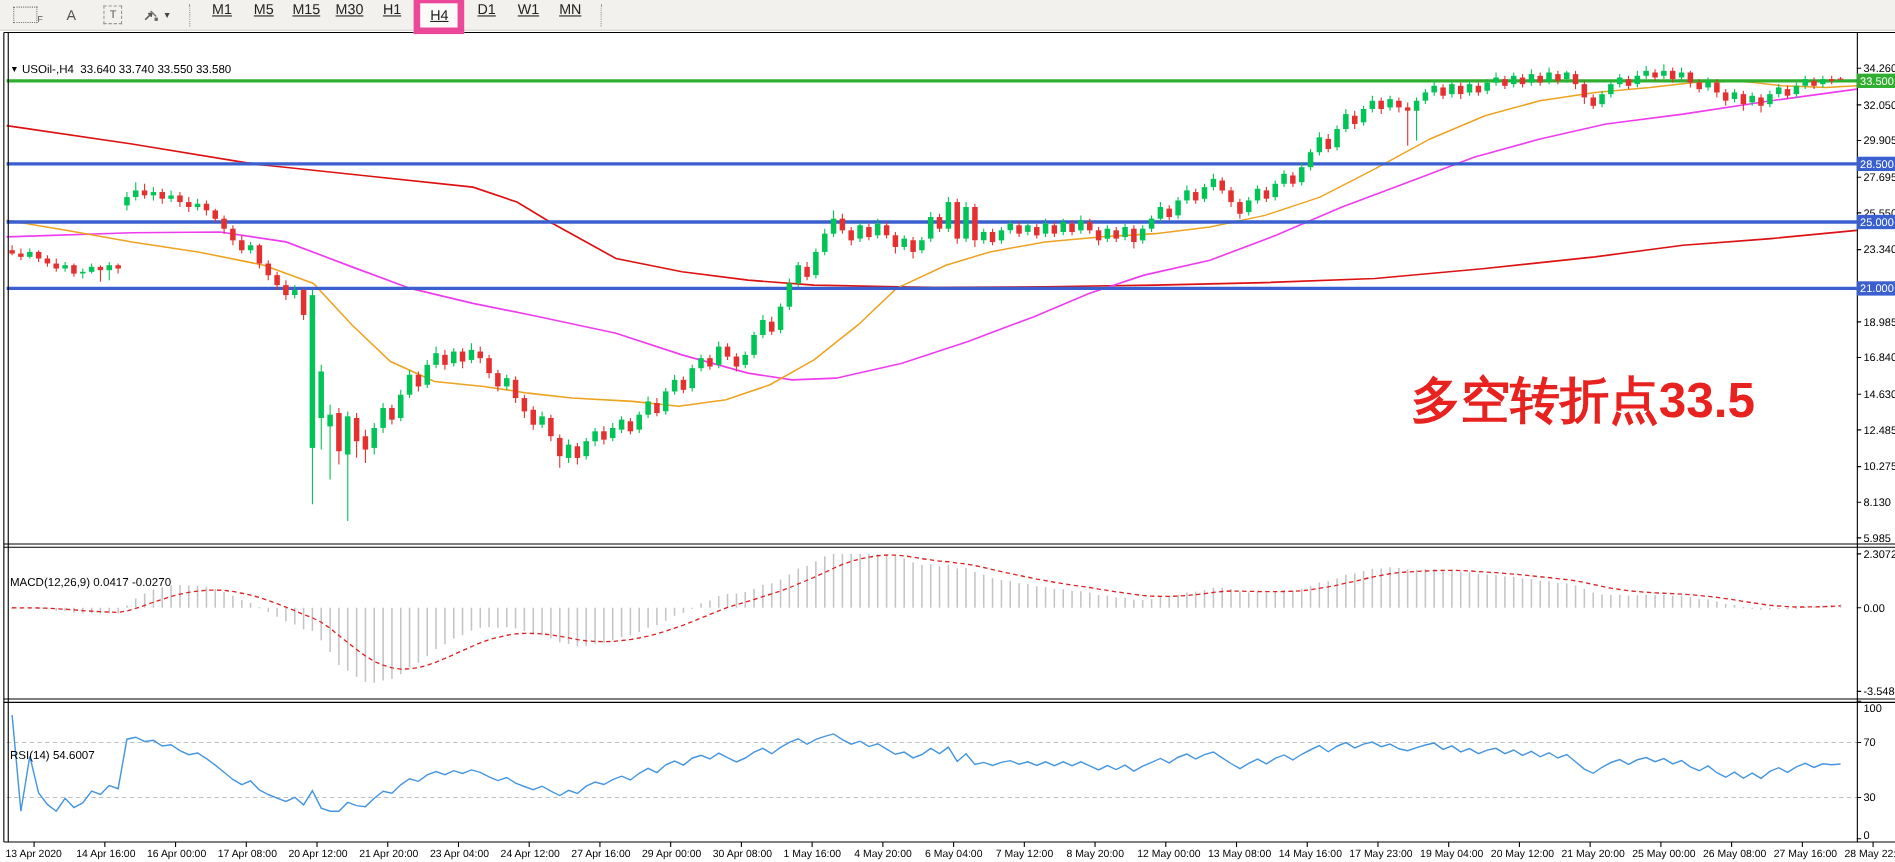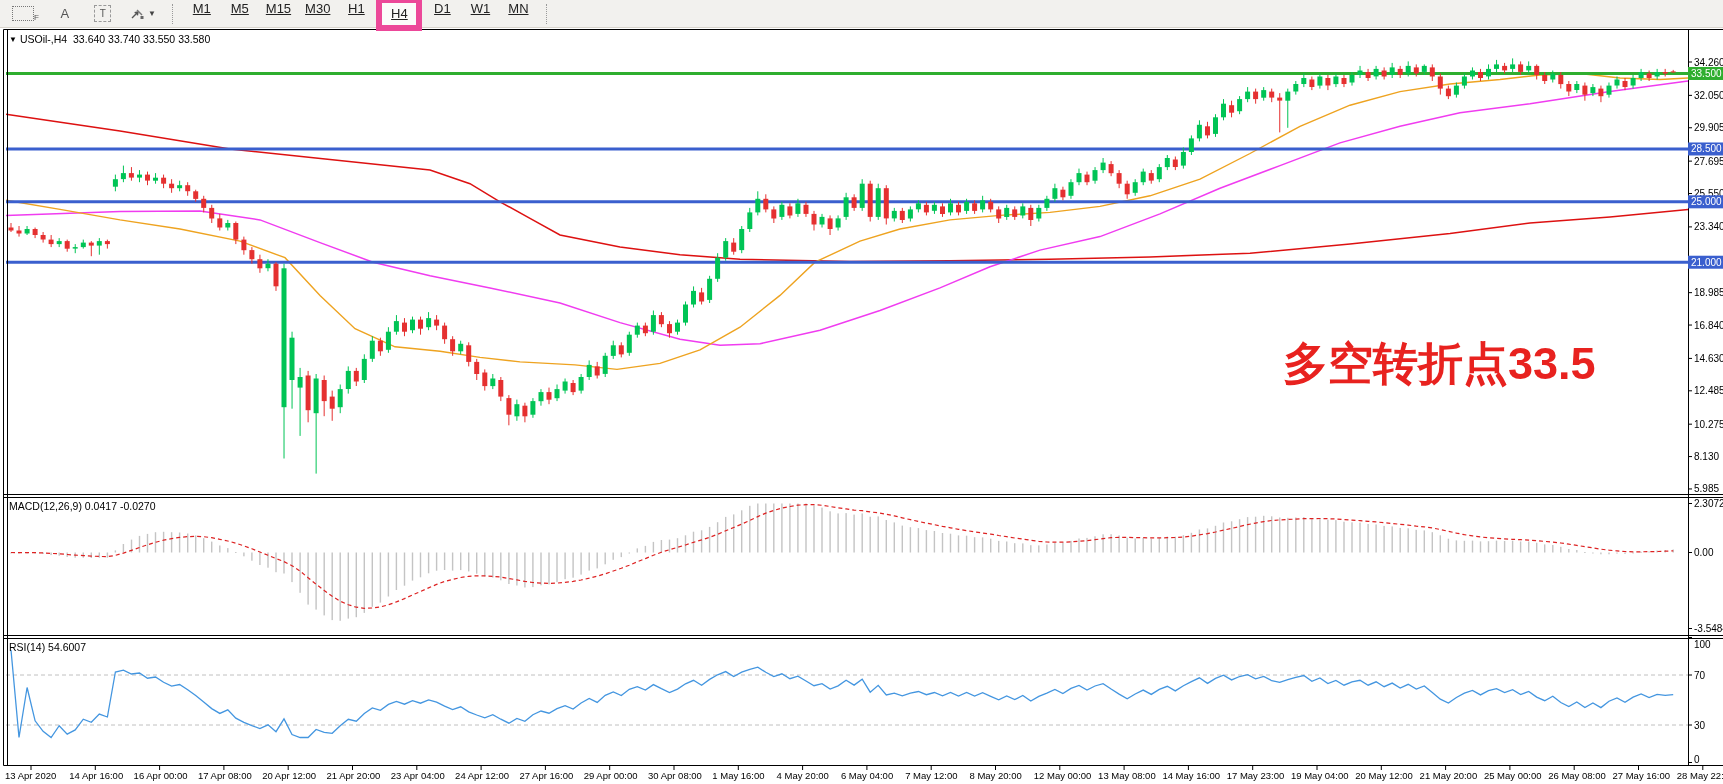--- a/index.html
+++ b/index.html
@@ -11,24 +11,24 @@
   .tf{font-size:13px;color:#222;text-decoration:underline;}
   .tf.active{background:#fbfbfa;border:6px solid #ec4899;}
   .tb-sep{width:3px;height:20px;border-left:1px dotted #9a9a9a;margin:0 7px 0 9px;}
   .dotted-box{width:20px;height:13px;border:1px dotted #777;display:inline-block;position:relative;}
   .f-sub{font-size:8px;color:#555;position:relative;top:4px;left:0px;}
   .a-glyph{font-size:13px;color:#555;}
   .t-box{width:15px;height:15px;border:1px dashed #999;display:flex;align-items:center;justify-content:center;
     font-size:10px;color:#555;}
   .caret{font-size:8px;color:#444;margin-left:3px;}
   #chart-svg{position:absolute;top:0;left:0;z-index:1;}
-  .overlay-label{position:absolute;z-index:3;color:#000;font-size:10.5px;white-space:nowrap;}
+  .overlay-label{position:absolute;z-index:3;color:#000;font-size:10.5px;white-space:nowrap;margin-top:24px;}
   #chart-title{top:33px;left:9px;}
   #macd-label{top:500px;left:9px;text-align:center;}
-  #rsi-label{top:641px;left:9px;text-align:right;}
+  #rsi-label{top:657px;left:9px;text-align:right;}
   #annotation{position:absolute;top:334px;left:1283px;z-index:4;font-size:45px;font-weight:600;white-space:nowrap;text-align:center;}
   .tri{font-size:8px;position:relative;top:-1px;margin-right:3px;}
 </style>
 </head>
 <body>
 
 <div class="toolbar">
   <div class="tbtn">
     <span class="dotted-box"></span>
       <span class="f-sub">F</span>

